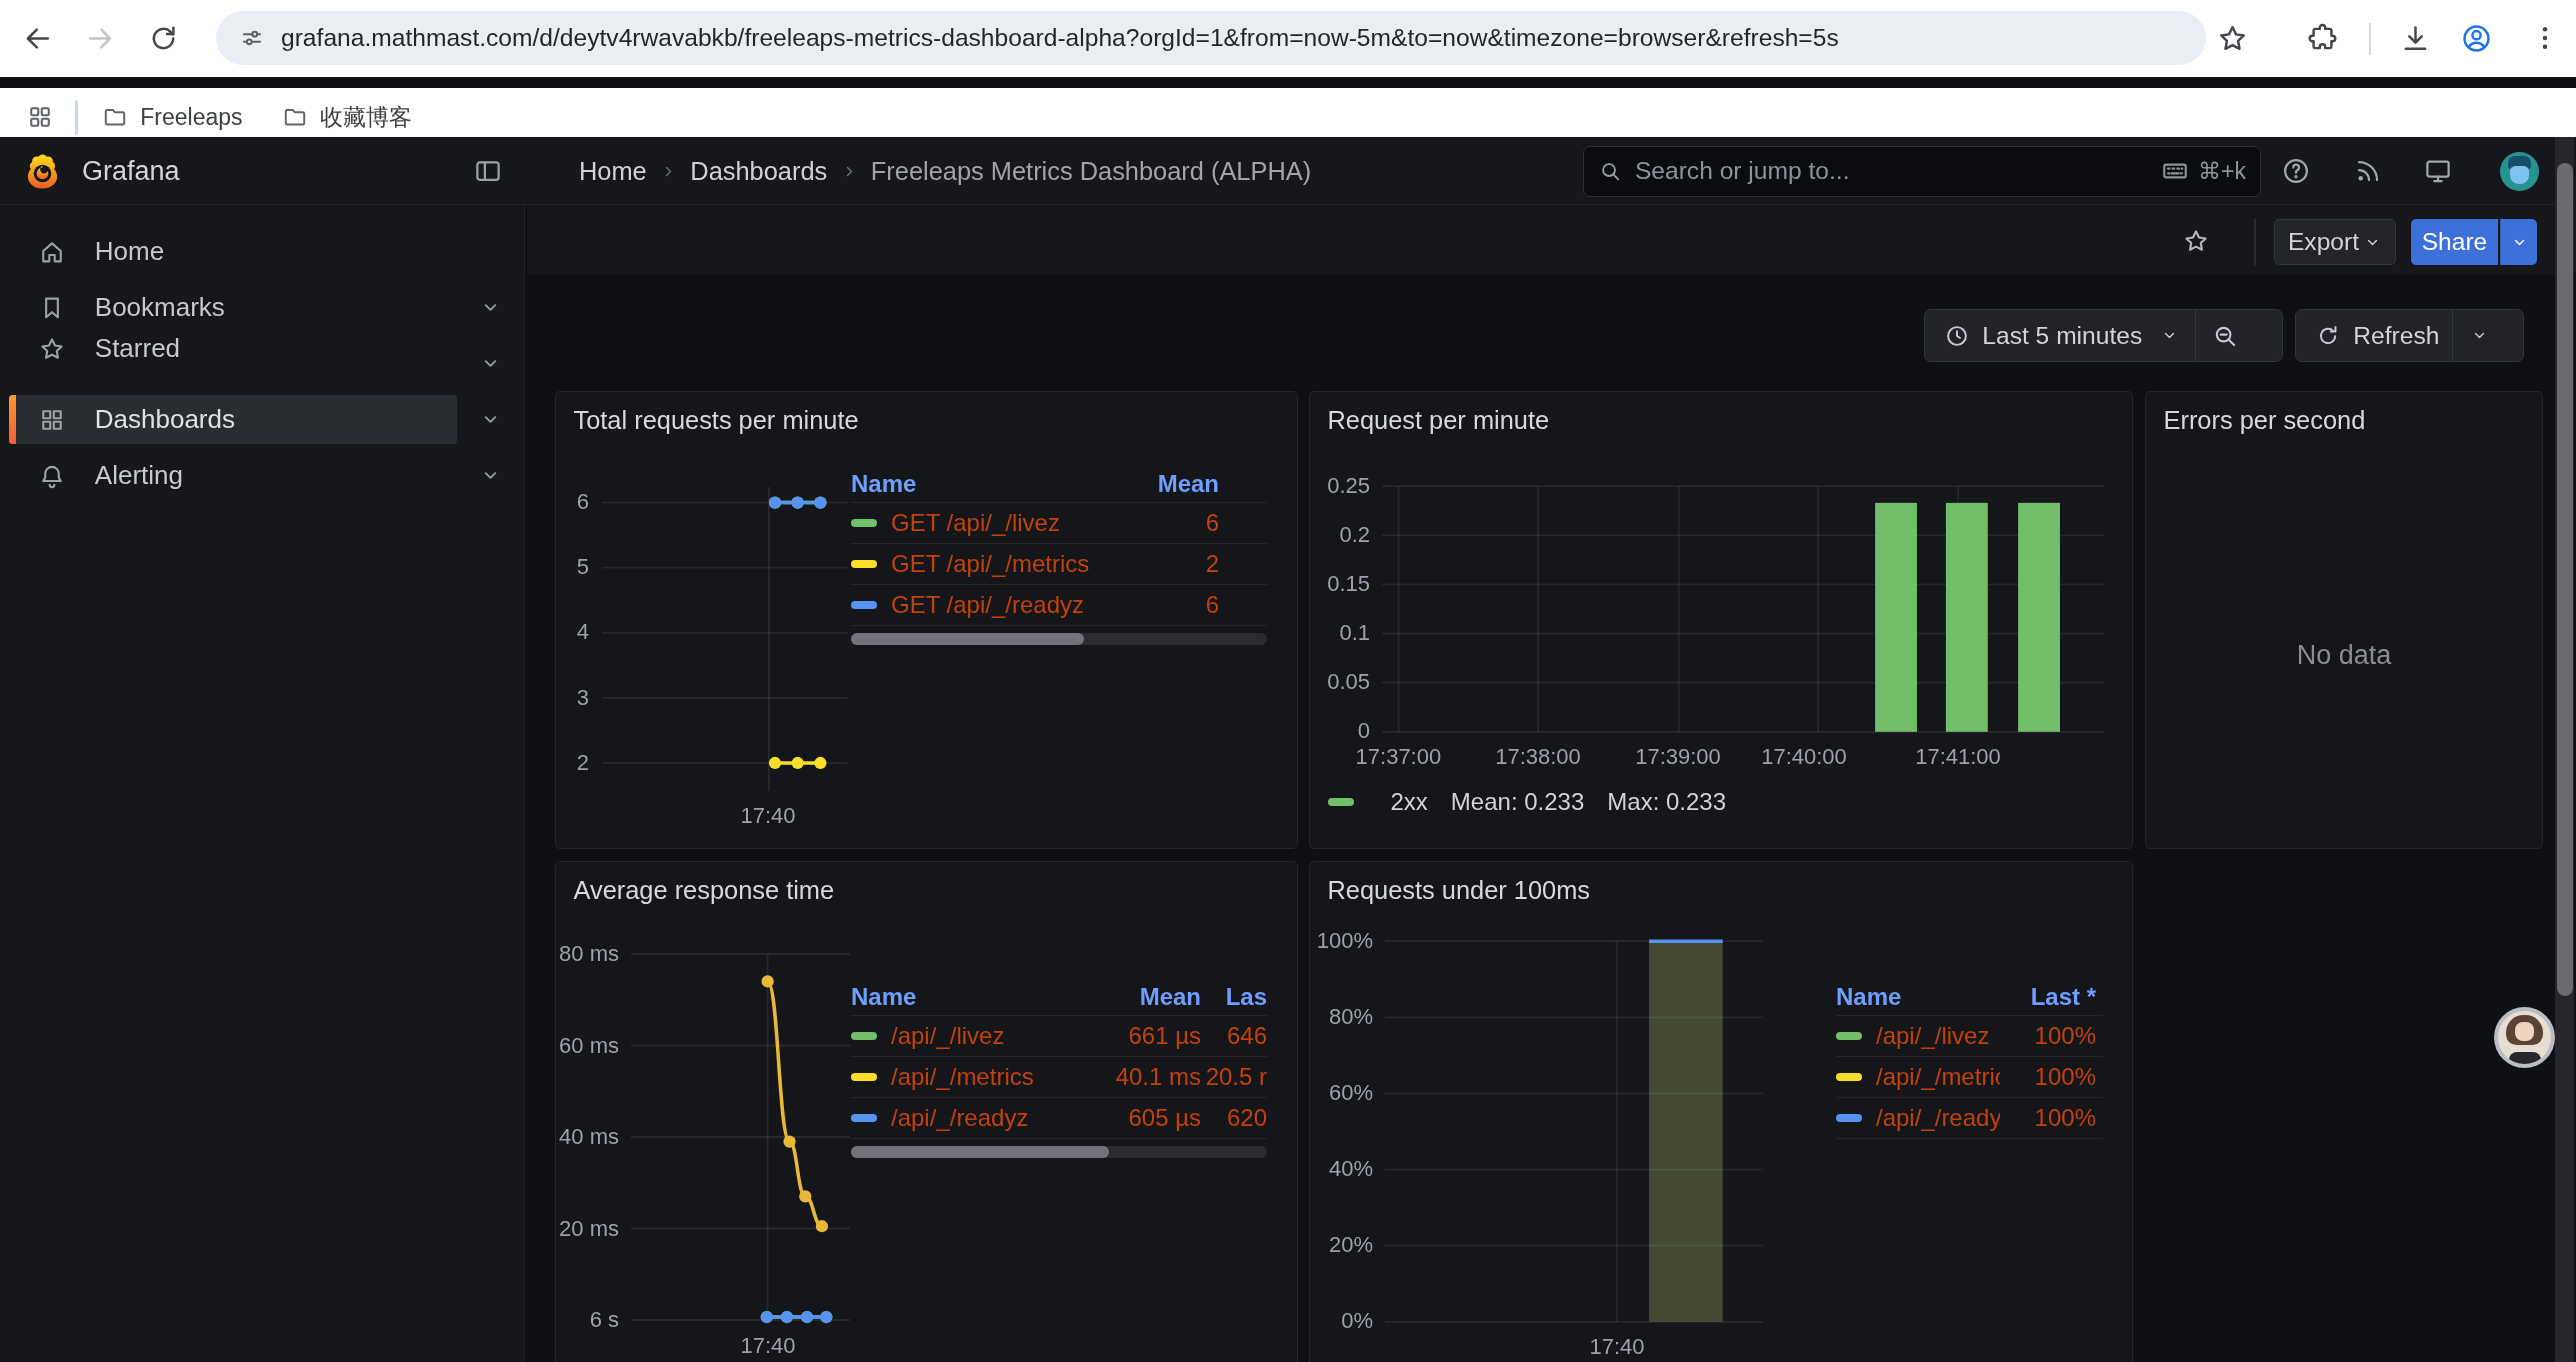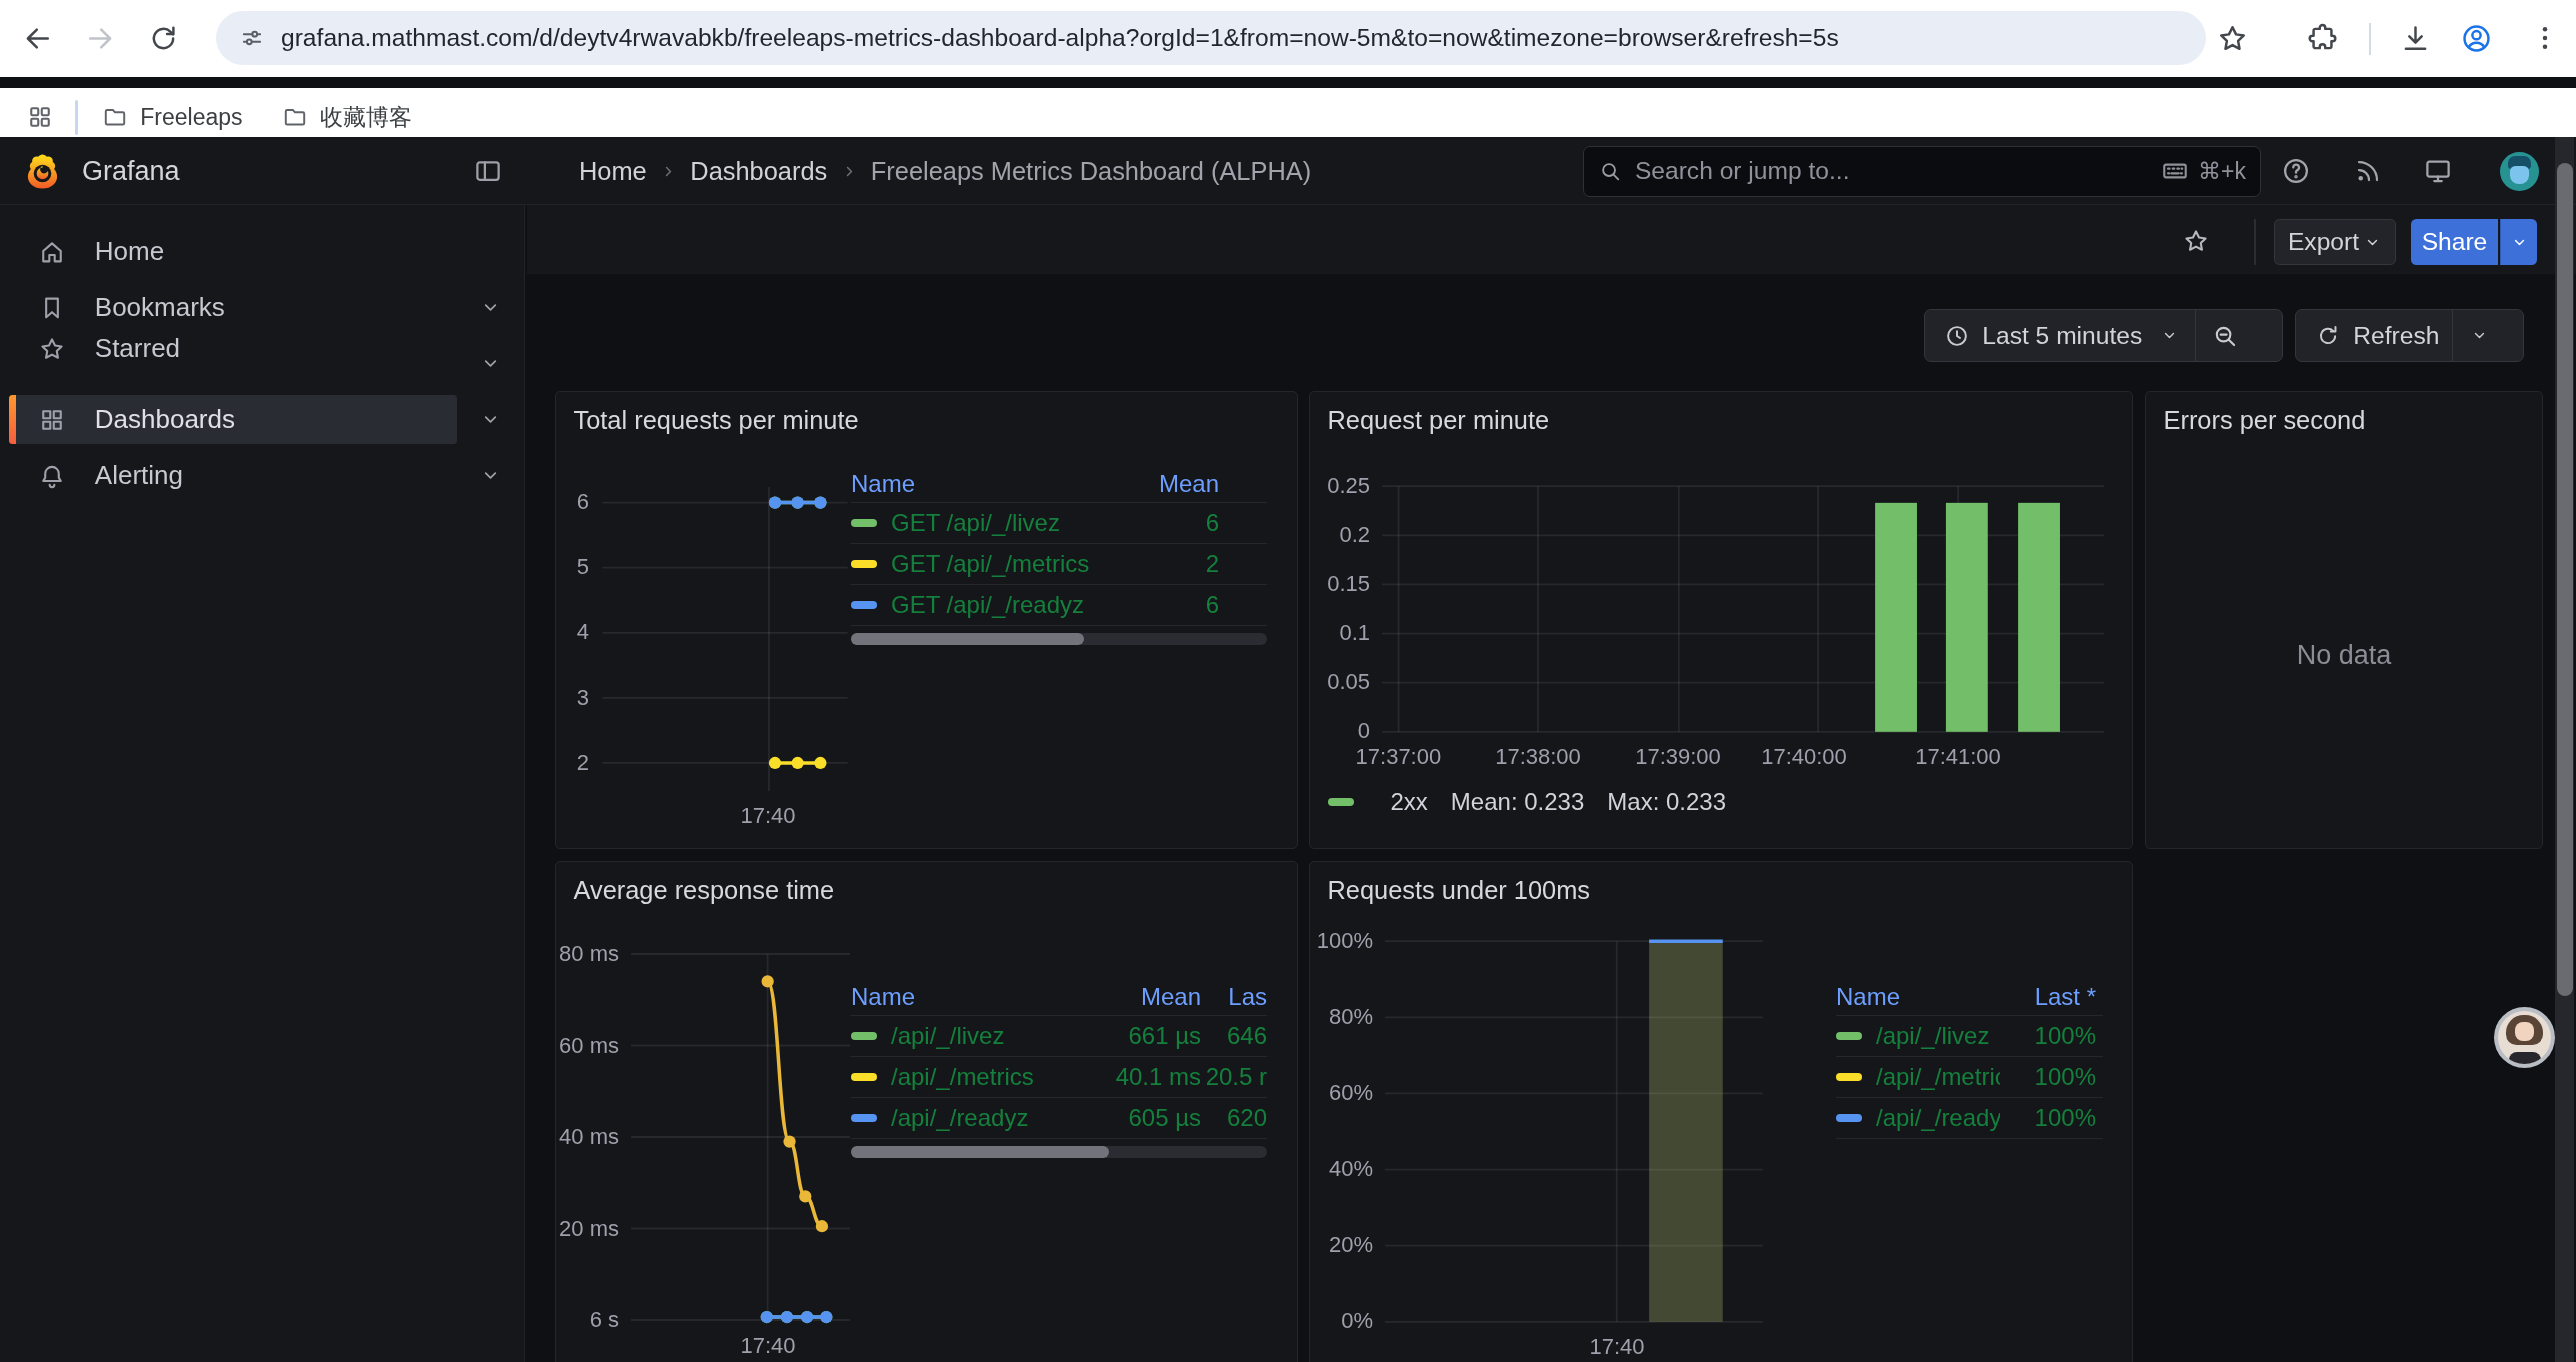--- a/index.html
+++ b/index.html
@@ -69,22 +69,22 @@
   .chart{position:absolute;left:0;top:0;right:0;bottom:0}
   .grid{stroke:rgba(204,204,220,0.10);stroke-width:2}
   .ytick,.xtick{position:absolute;font-size:22px;color:#9fa0ac;line-height:26px}
   .ytick{text-align:right}
   .xtick{text-align:center;width:140px}
   .nodata{position:absolute;left:0;right:0;top:248px;text-align:center;font-size:27px;color:#8b8c95}
   
   .legend{position:absolute;overflow:hidden}
   .lg-head,.lg-row{display:grid;align-items:center}
   .lg-head{height:37px;border-bottom:1.8px solid #26272c}
-  .lg-th{font-size:24px;font-weight:400;color:#6e9fff;white-space:nowrap}
-  .lg-row{height:41px;border-bottom:1.8px solid #26272c;font-size:24px;color:#15803d;white-space:nowrap}
+  .lg-th{font-size:24px;font-weight:700;color:#6e9fff;white-space:nowrap}
+  .lg-row{height:41px;border-bottom:1.8px solid #26272c;font-size:24px;color:#c2410c;white-space:nowrap}
   .lg-name{display:flex;align-items:center;overflow:hidden}
   .pill{display:inline-block;width:26px;height:8px;border-radius:4.4px;margin-right:14px;flex:0 0 auto}
   .right{text-align:right}
   .hscroll{margin-top:7px;height:12.3px;background:#2b2c31;border-radius:6.1px}
   .hthumb{height:12.3px;background:#73747b;border-radius:6.1px}
   .p2leg{position:absolute;left:17.5px;top:396px;display:flex;align-items:center;gap:23px;font-size:24px;color:#d2d3da}
   
   #vscroll{position:absolute;left:2555px;top:0;width:19px;height:1226px;background:#26272c}
   #vthumb{position:absolute;left:1.8px;top:26px;width:16px;height:833px;background:#6a6b71;border-radius:8px}
   

